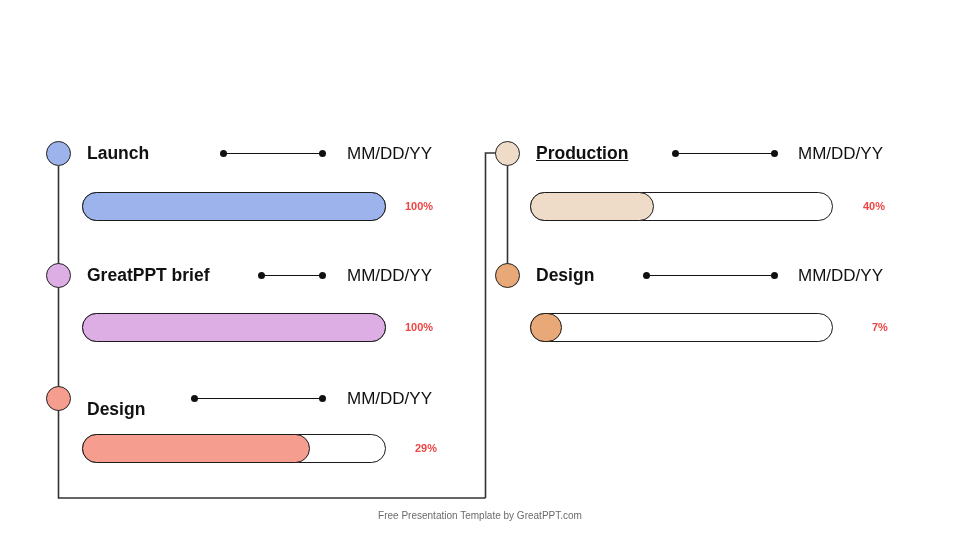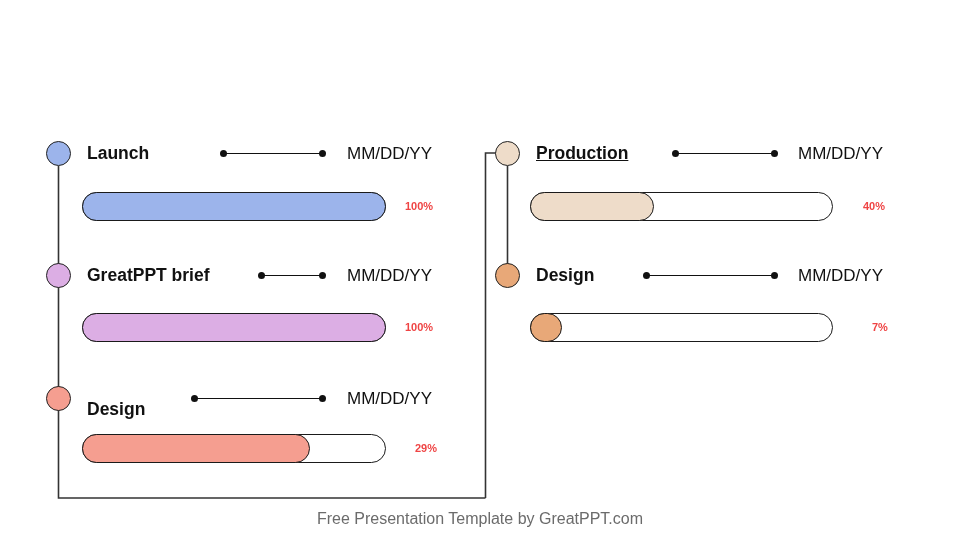--- a/index.html
+++ b/index.html
@@ -128,21 +128,21 @@
     height: 29px;
   }
 
   
   #footer-text {
     position: absolute;
     left: 0;
     top: 510px;
     width: 960px;
     text-align: center;
-    font-size: 16px;
+    font-size: 10px;
     color: #6b6b6b;
   }
 </style>
 </head>
 <body>
 
 <div id="slide">
 
 
   <svg id="connector-svg" viewBox="0 0 960 540" xmlns="http://www.w3.org/2000/svg">

